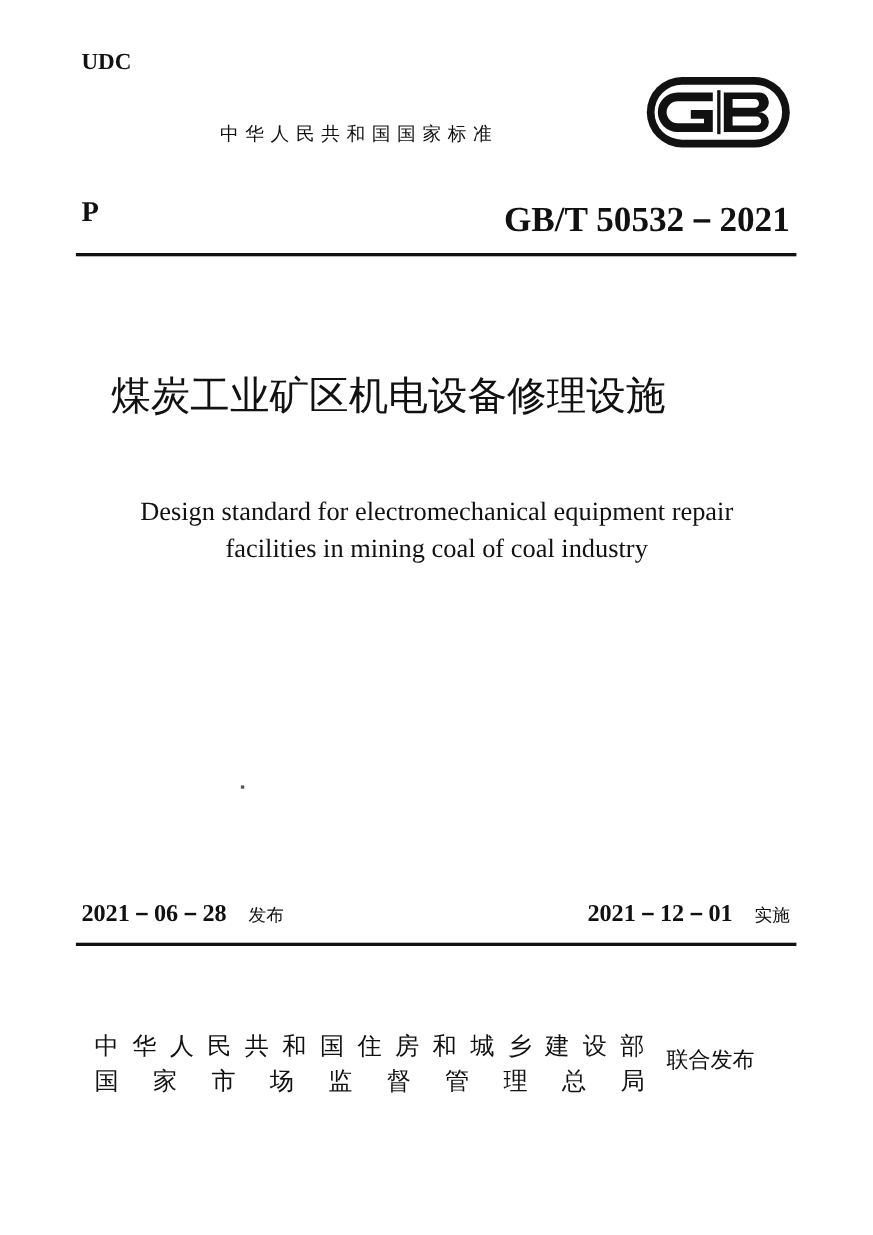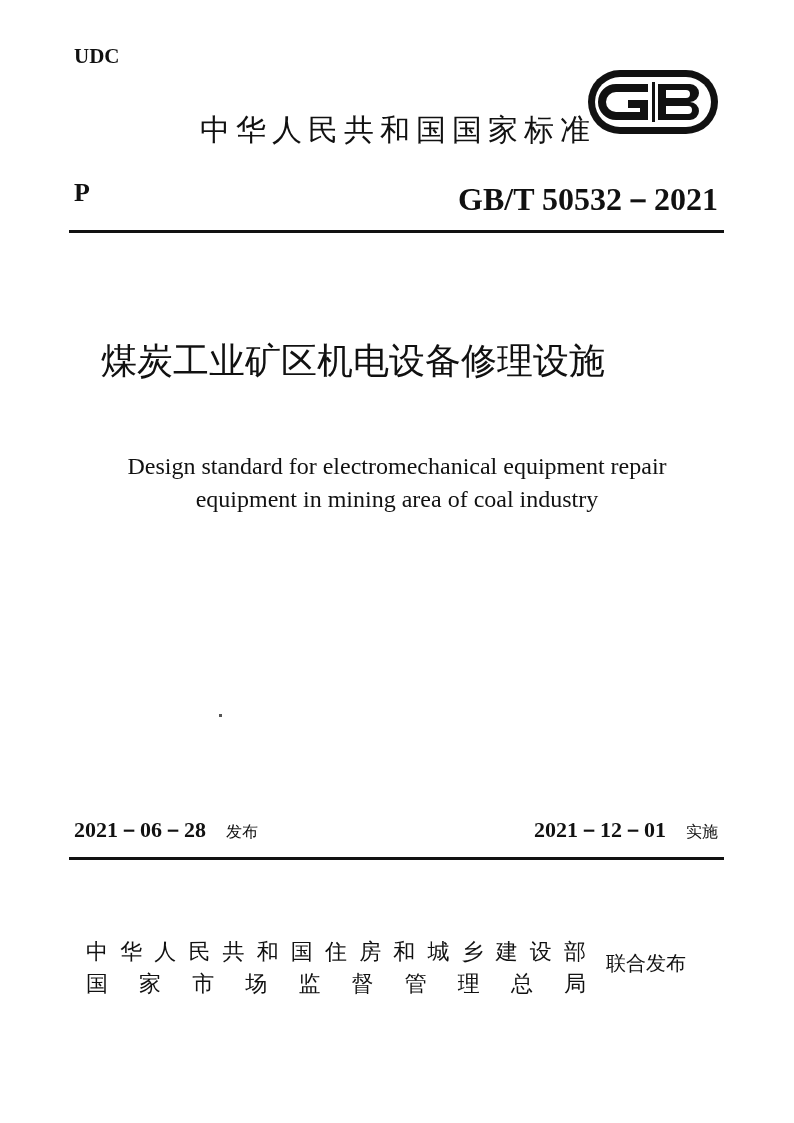--- a/index.html
+++ b/index.html
@@ -5,21 +5,21 @@
     html, body { margin: 0; padding: 0; }
     body {
       width: 794px; height: 1123px; background: #ffffff; position: relative;
       overflow: hidden; color: #111;
       font-family: "DejaVu Sans", sans-serif;
     }
     .abs { position: absolute; }
     .serif-b { font-family: "Liberation Serif", "DejaVu Serif", serif; font-weight: bold; }
     .serif { font-family: "Liberation Serif", "DejaVu Serif", serif; }
     #udc { left: 74px; top: 44px; font-size: 21px; }
-    #nat-std { left: 200px; top: 110px; font-size: 30px; letter-spacing: 6px; text-align: center; }
+    #nat-std { left: 200px; top: 110px; font-size: 17px; letter-spacing: 6px; text-align: center; }
     #gb-logo { left: 586px; top: 68px; width: 134px; height: 68px; }
     #cls { left: 74px; top: 178px; font-size: 26px; }
     #std-no { right: 76px; top: 178px; font-size: 32px; }
     .rule { position: absolute; left: 69px; width: 655px; height: 3px; background: #111; }
     #rule-top { top: 230px; }
     #rule-bot { top: 857px; }
     #title-cn { left: 0; width: 706px; text-align: center; top: 338px; font-size: 36px; line-height: 46px; font-family: "DejaVu Serif", serif; }
     #title-cn .l2 { letter-spacing: 12px; }
     #title-en { left: 0; width: 794px; text-align: center; top: 450px; font-size: 24px; line-height: 33px; }
     #speck { left: 219px; top: 714px; width: 3px; height: 3px; background: #555; }
@@ -46,21 +46,21 @@
 
 <div id="cls" class="abs serif-b">P</div>
 <div id="std-no" class="abs serif-b">GB/T 50532－2021</div>
 <div id="rule-top" class="rule"></div>
 
 <div id="title-cn" class="abs">
   <div>煤炭工业矿区机电设备修理设施</div>
 </div>
 <div id="title-en" class="abs serif">
   <div>Design standard for electromechanical equipment repair</div>
-  <div>equipment in mining area of coal industry</div>
+  <div>facilities in mining coal of coal industry</div>
 </div>
 
 <div id="speck" class="abs"></div>
 
 <div id="date-issue" class="abs serif-b">
   <span>2021－06－28</span><span class="cnlabel">发布</span>
 </div>
 <div id="date-impl" class="abs serif-b">
   <span>2021－12－01</span><span class="cnlabel">实施</span>
 </div>

